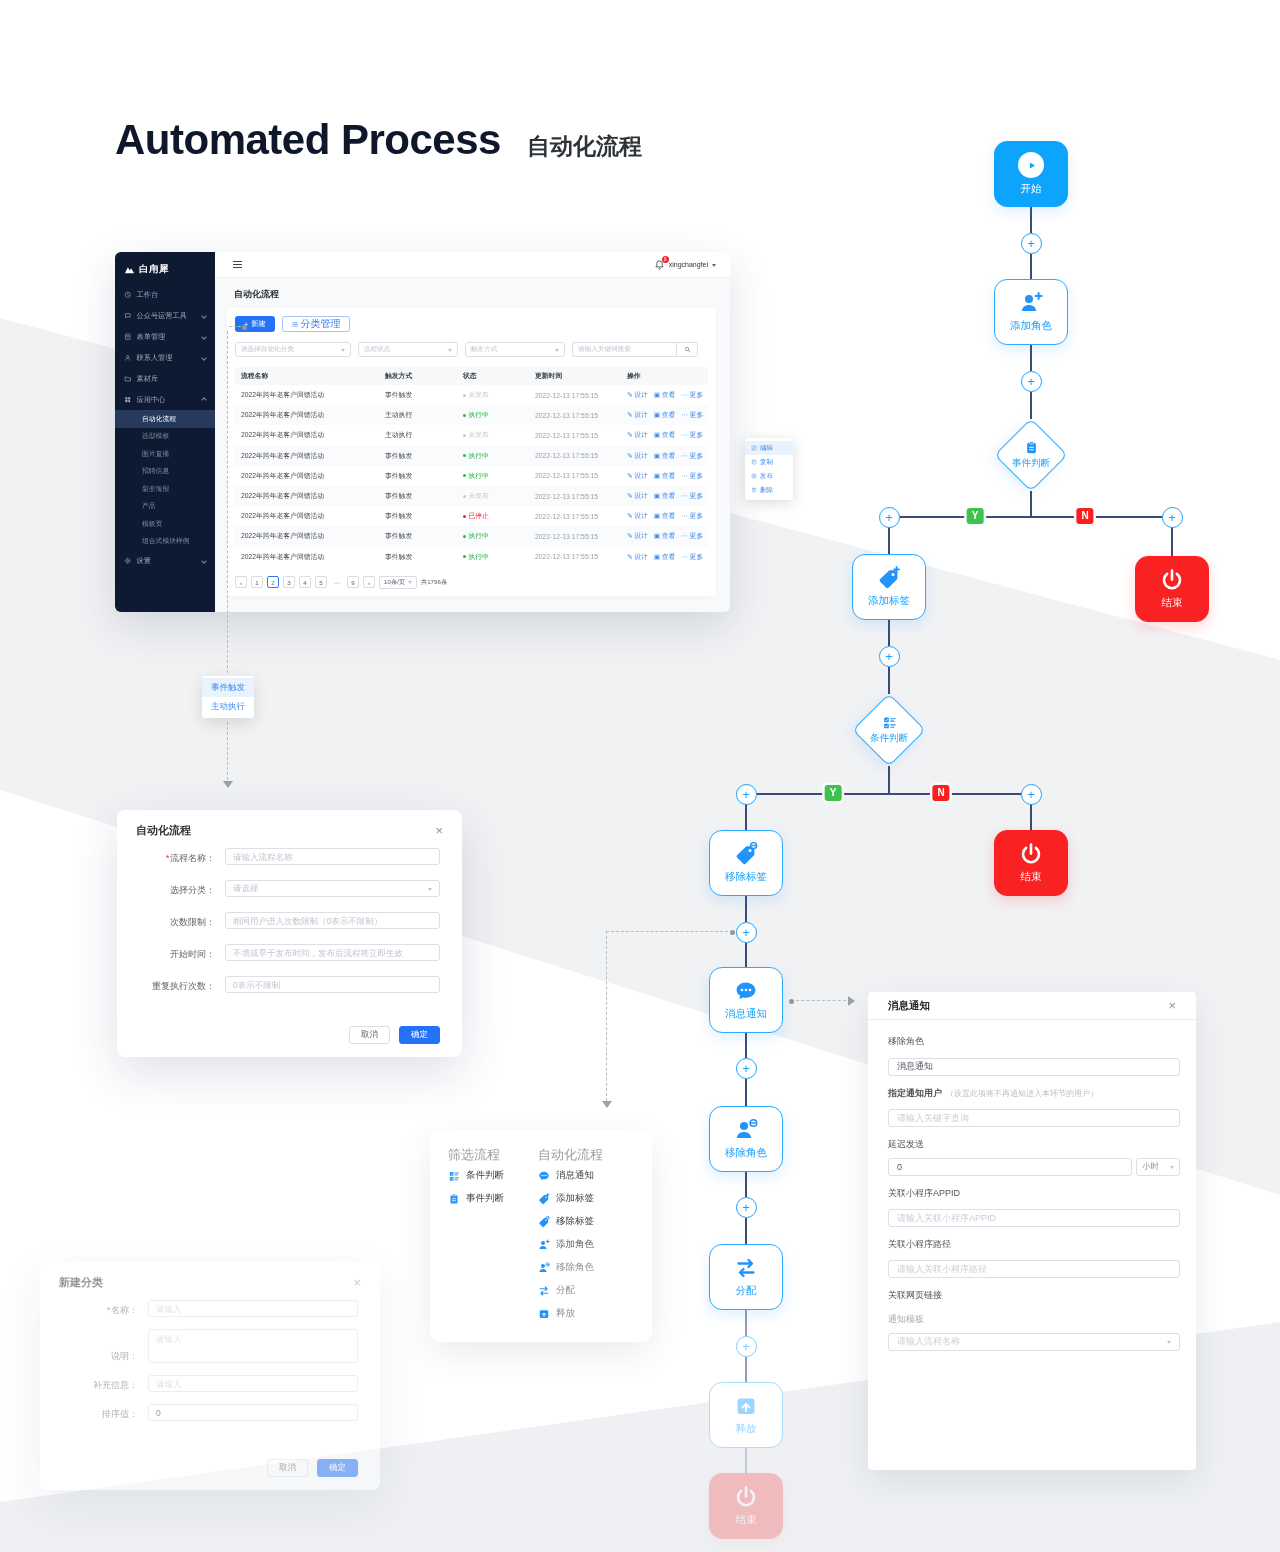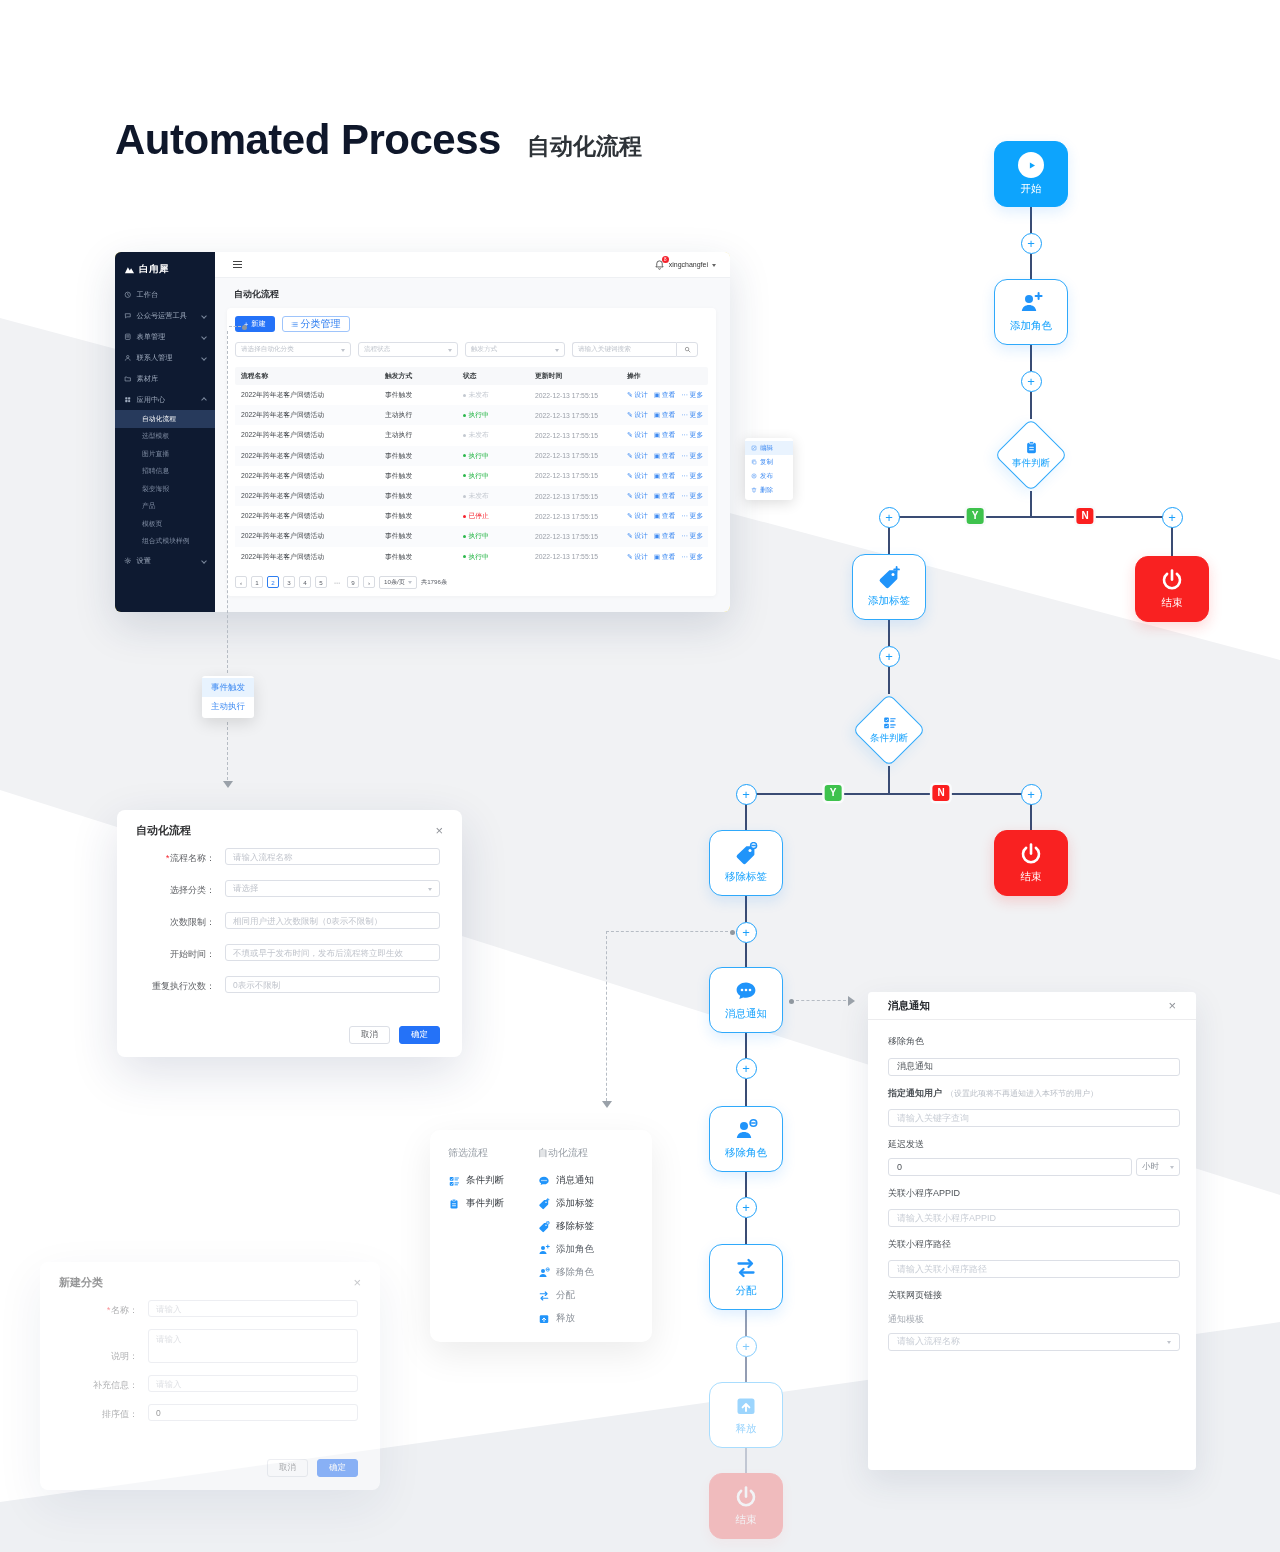--- a/index.html
+++ b/index.html
@@ -109,21 +109,21 @@
 .min{flex:1;height:17px;border:1px solid #dcdfe6;border-radius:3px;background:#fff;font-size:8.5px;color:#303133;padding:0 7px;font-family:inherit;outline:none;width:100%}
 .min::placeholder{color:#c0c4cc}
 div.min{display:flex;align-items:center;justify-content:space-between;color:#c0c4cc}
 textarea.min{height:34px;resize:none;padding-top:4px}
 .mfoot{position:absolute;right:22px;bottom:13px;display:flex;gap:9px}
 .mbtn{height:18px;padding:0 11px;border-radius:3px;font-size:8.5px;display:flex;align-items:center;border:1px solid #dcdfe6;background:#fff;color:#606266;cursor:pointer}
 .mbtn.pri{background:#2472f8;border-color:#2472f8;color:#fff}
 
 .pal{position:absolute;left:430px;top:1130px;width:222px;height:212px;background:#fff;border-radius:10px;box-shadow:0 12px 36px rgba(0,0,0,.08);z-index:12}
 .pcol{position:absolute;top:16px}
-.ptit{font-size:10px;color:#9aa0a8;margin-bottom:9px}
+.ptit{font-size:13px;color:#9aa0a8;margin-bottom:0}
 .pit{display:flex;align-items:center;gap:6px;height:23px;font-size:9.5px;color:#3a3f45;cursor:pointer}
 .pit svg{width:12px;height:12px;color:#2094fa;flex:none}
 .pit.d1{color:#565c64}.pit.d2{color:#8b9199}
 
 .np{position:absolute;left:868px;top:992px;width:328px;height:478px;background:#fff;border-radius:4px;box-shadow:0 12px 32px rgba(40,60,100,.10);z-index:12}
 .nph{display:flex;justify-content:space-between;align-items:center;height:28px;padding:0 20px;border-bottom:1px solid #ececee;font-size:10.5px;font-weight:bold;color:#26292e}
 .npb{padding:4px 16px 0 20px}
 .nlab{font-size:9px;color:#4e5358;margin:11px 0 7px;display:flex;align-items:baseline;gap:4px;font-weight:bold}
 .nlab.plain{font-weight:normal}
 .nlab .hint{font-size:8px;color:#b9bec6;font-weight:normal}

